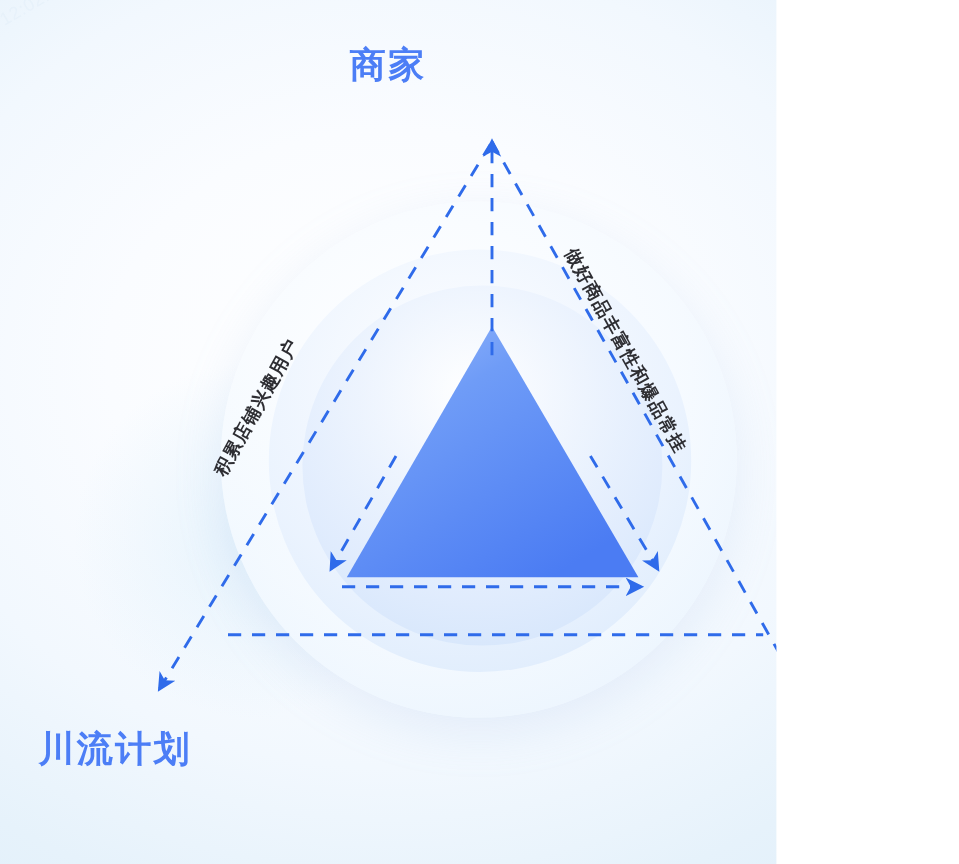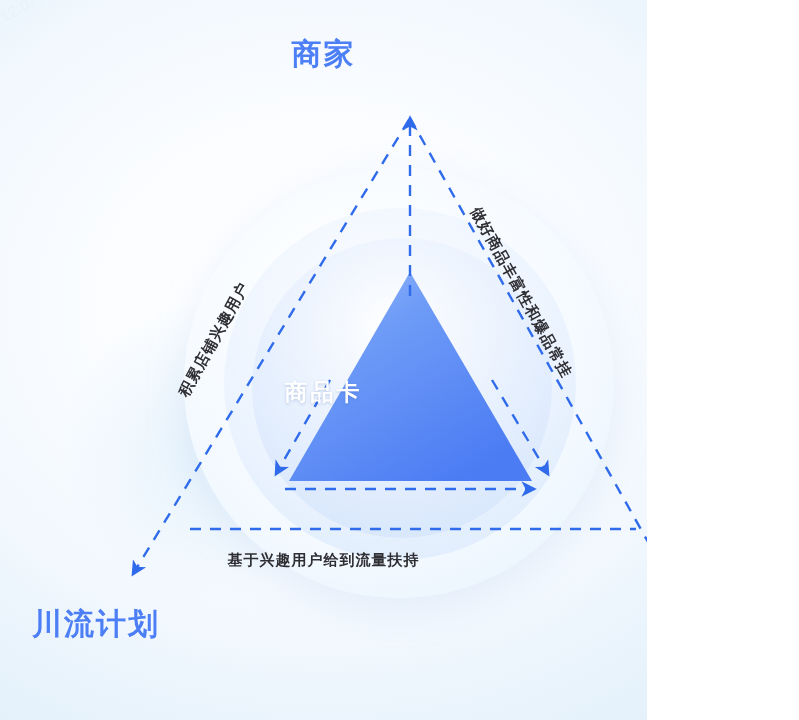--- a/index.html
+++ b/index.html
@@ -178,19 +178,17 @@
     <path d="M492,380 L548,474" stroke="#2f6bea" stroke-width="2.4" fill="none" stroke-dasharray="11 9" marker-end="url(#arrowHead)"></path>
 
     <path d="M285,489 L534,489" stroke="#2f6bea" stroke-width="2.4" fill="none" stroke-dasharray="11 9" marker-end="url(#arrowHead)"></path>
   </svg>
 
   <div class="vertex-label" id="label-top">商家</div>
   <div class="vertex-label" id="label-left">川流计划</div>
 
   <div class="edge-label" id="edge-left-label">积累店铺兴趣用户</div>
   <div class="edge-label" id="edge-right-label">做好商品丰富性和爆品常挂</div>
-  <div class="edge-label" id="edge-bottom-label">基于兴趣用户给到流量扶持</div>
 
   <div class="center-text">
-    <div>商品卡</div>
   </div>
 
 </div>
 
 </body></html>

